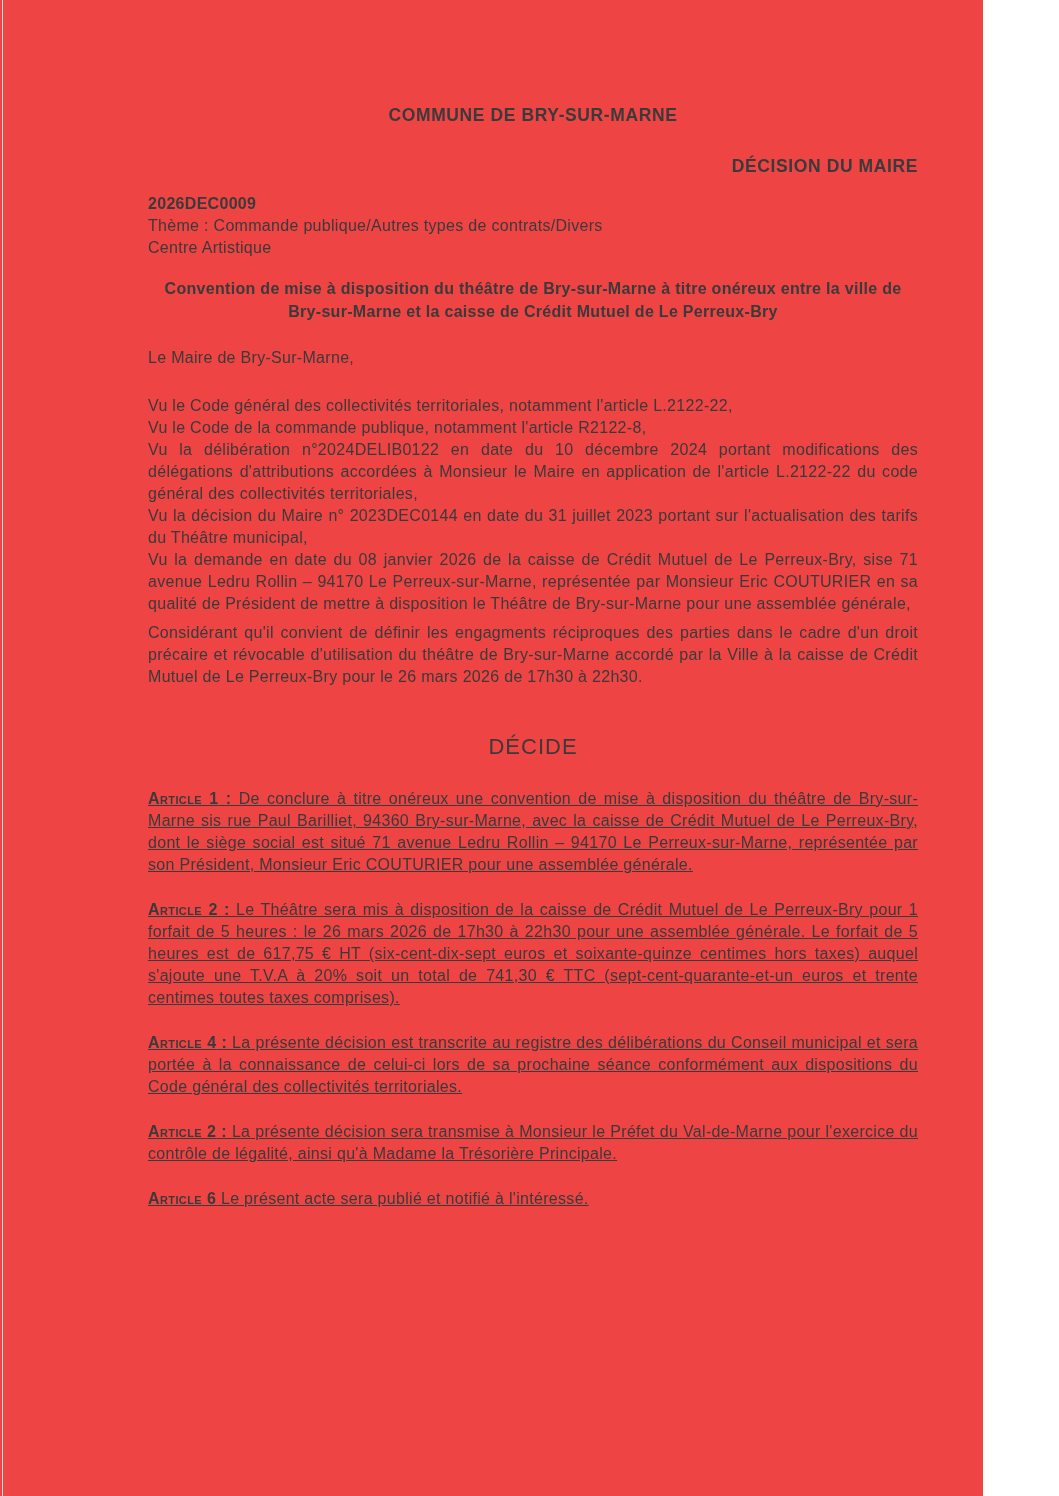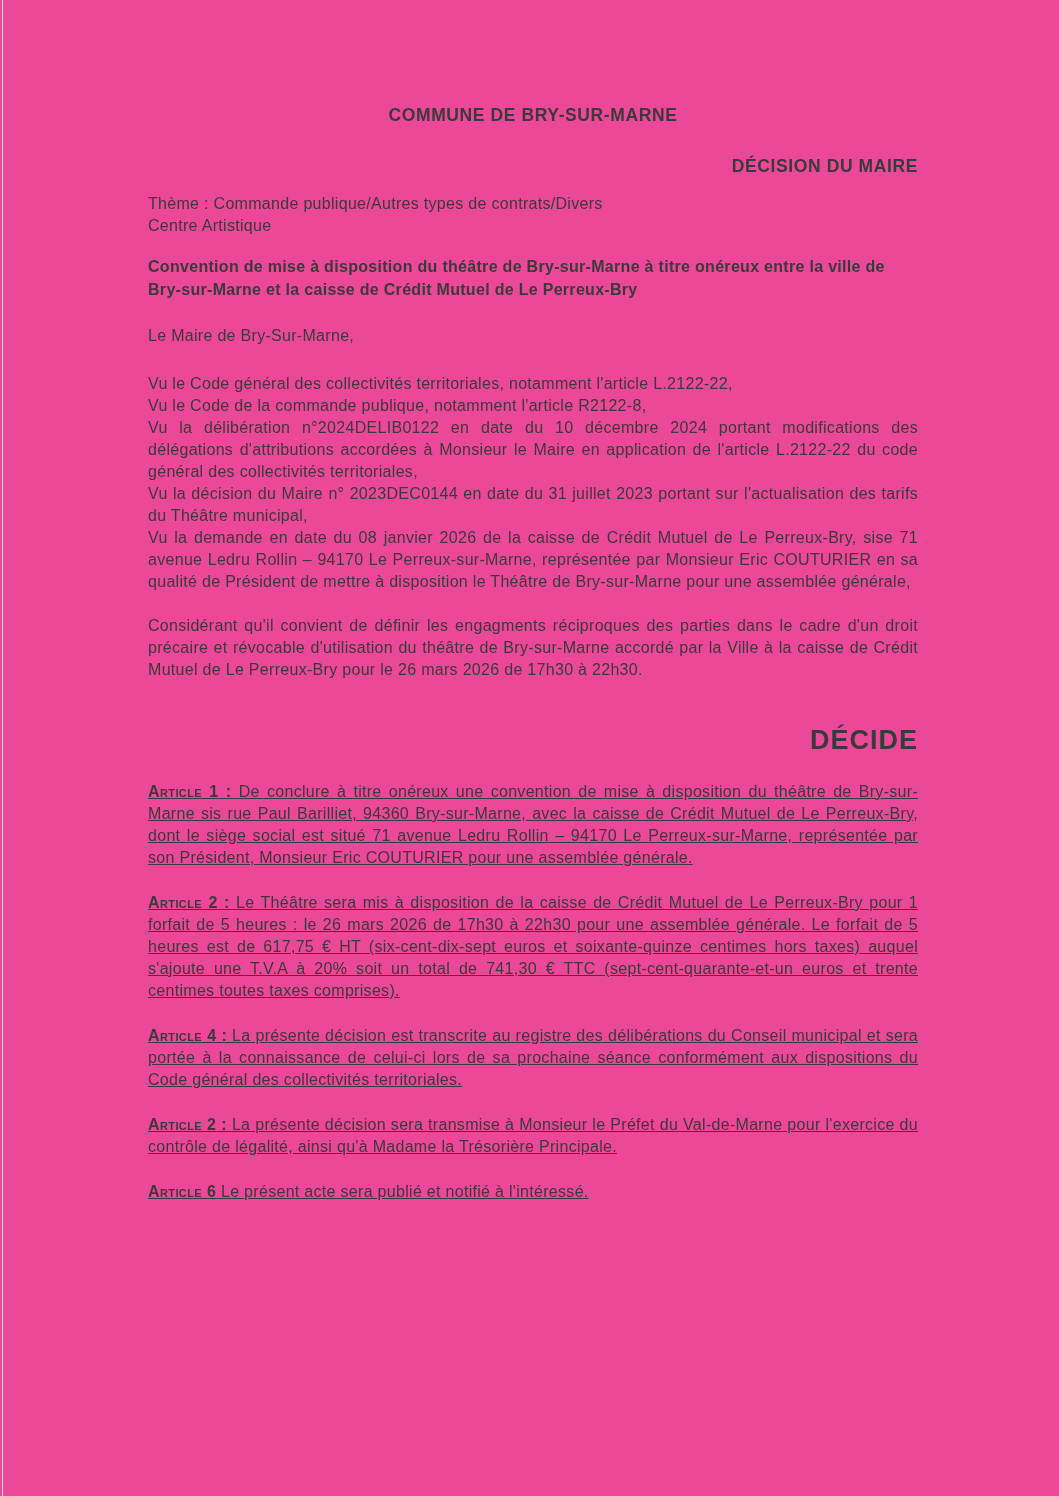--- a/index.html
+++ b/index.html
@@ -1,20 +1,20 @@
 <!DOCTYPE html>
 <html lang="fr"><head>
 <meta charset="utf-8">
 <style>
   html, body { margin: 0; padding: 0; background: #ffffff; }
   .page {
     position: relative;
-    width: 1059px;
+    width: 983px;
     height: 1496px;
-    background: #ec4899;
+    background: #ef4444;
     overflow: hidden;
     font-family: "Liberation Sans", "DejaVu Sans", sans-serif;
     color: #3a3a3a;
   }
   .scan-edge {
     position: absolute;
     left: 2px; top: 0;
     width: 1px; height: 100%;
     background: #dcdcdc;
   }
@@ -39,31 +39,32 @@
     text-align: right;
     font-weight: 700;
     font-size: 17.5px;
     letter-spacing: 0.6px;
     margin-bottom: 16px;
   }
   .refblock div { line-height: 22px; }
   .ref-number { font-weight: 700; }
   .subject {
     font-weight: 700;
+    text-align: center;
     margin-top: 18px;
     margin-bottom: 24px;
     line-height: 23px;
   }
   .salutation { margin-bottom: 26px; }
   .just { text-align: justify; }
-  .considering { margin-top: 22px; }
+  .considering { margin-top: 7px; }
   .h-decide {
-    text-align: right;
-    font-weight: 700;
-    font-size: 27px;
+    text-align: center;
+    font-weight: 400;
+    font-size: 22px;
     letter-spacing: 1px;
     margin-top: 48px;
     margin-bottom: 30px;
   }
   .article { margin-bottom: 23px; text-decoration: underline; }
   .alabel {
     font-variant: small-caps;
     font-weight: 700;
     letter-spacing: 0.4px;
   }
@@ -75,20 +76,21 @@
 <div class="page">
   <div class="scan-edge"></div>
 
   <div class="content">
 
     <div class="h-commune">COMMUNE DE BRY-SUR-MARNE</div>
 
     <div class="h-doctype">DÉCISION DU MAIRE</div>
 
     <div class="refblock">
+      <div class="ref-number">2026DEC0009</div>
       <div>Thème : Commande publique/Autres types de contrats/Divers</div>
       <div>Centre Artistique</div>
     </div>
 
     <div class="subject">Convention de mise à disposition du théâtre de Bry-sur-Marne à titre onéreux entre la ville de Bry-sur-Marne et la caisse de Crédit Mutuel de Le Perreux-Bry</div>
 
     <p class="salutation">Le Maire de Bry-Sur-Marne,</p>
 
     <p class="just">Vu le Code général des collectivités territoriales, notamment l'article L.2122-22,</p>
     <p class="just">Vu le Code de la commande publique, notamment l'article R2122-8,</p>

